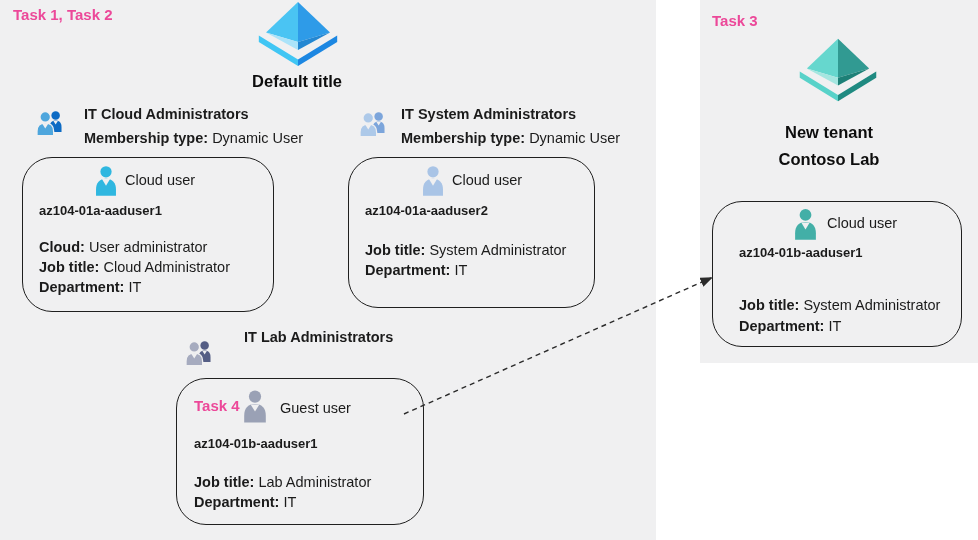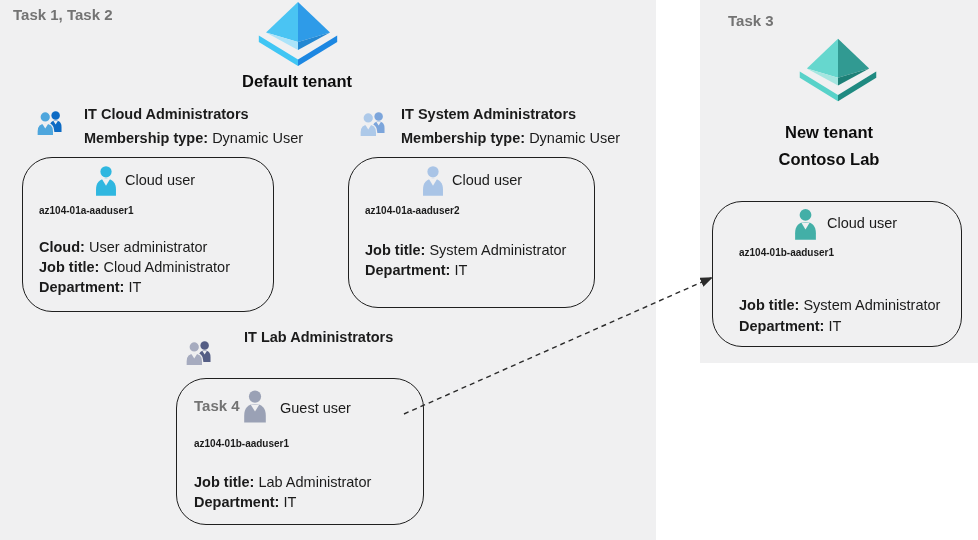--- a/index.html
+++ b/index.html
@@ -2,28 +2,28 @@
 <html><head>
 <meta charset="utf-8">
 <style>
   html,body { margin:0; padding:0; background:#ffffff; }
   .canvas {
     position:relative; width:978px; height:540px; background:#ffffff;
     font-family:"Liberation Sans", sans-serif; color:#1b1b1b; overflow:hidden;
   }
   .abs { position:absolute; }
   .panel { position:absolute; background:#f0f0f1; }
-  .task-label { font-weight:bold; font-size:15px; color:#737373; line-height:18px; white-space:nowrap; }
+  .task-label { font-weight:bold; font-size:15px; color:#ec4899; line-height:18px; white-space:nowrap; }
   .tenant-title { font-weight:bold; font-size:16.5px; color:#0d0d0d; text-align:center; line-height:20px; white-space:nowrap; }
   .group-title { font-weight:bold; font-size:14.5px; line-height:19px; white-space:nowrap; }
   .meta { font-size:14.5px; line-height:19px; white-space:nowrap; }
   .meta b { font-weight:bold; }
   .card { position:absolute; border:1.5px solid #1f1f1f; border-radius:30px; background:transparent; }
   .card-label { font-size:14.5px; line-height:18px; white-space:nowrap; }
-  .user-name { font-weight:bold; font-size:10px; line-height:18px; white-space:nowrap; }
+  .user-name { font-weight:bold; font-size:13px; line-height:18px; white-space:nowrap; }
   .field { font-size:14.5px; white-space:nowrap; }
   .field b { font-weight:bold; }
   .bgfill { fill:#f0f0f1; }
   .sep { stroke:#f0f0f1; stroke-width:1.5; }
   svg { display:block; }
   .arrow-layer { pointer-events:none; }
 </style>
 </head>
 <body>
 
@@ -35,21 +35,21 @@
   <div class="abs task-label" style="left:13px; top:6px;">Task 1, Task 2</div>
 
   <svg class="abs" style="left:257px; top:2px;" width="82" height="64" viewBox="0 0 100 80">
     <polygon points="50,0 10,38 50,50" fill="#4ac4f3"></polygon>
     <polygon points="50,0 90,38 50,50" fill="#2e9be8"></polygon>
     <polygon points="10,38 50,50 50,60" fill="#abe3f9"></polygon>
     <polygon points="90,38 50,50 50,60" fill="#2387d2"></polygon>
     <polygon points="1,42 50,72 50,80 1,50" fill="#40c6f4"></polygon>
     <polygon points="99,42 50,72 50,80 99,50" fill="#1c87e2"></polygon>
   </svg>
-  <div class="abs tenant-title" style="left:227px; top:71px; width:140px;">Default tenant</div>
+  <div class="abs tenant-title" style="left:227px; top:71px; width:140px;">Default title</div>
 
   <svg class="abs" style="left:37px; top:108px;" width="26" height="28" viewBox="0 0 30 32">
     <circle cx="21.5" cy="8.5" r="4.9" fill="#0d6bc4"></circle>
     <path d="M21.5,14.2 C16.9,14.2 14.7,17.1 14.7,21.6 L14.7,27.5 L28.3,27.5 L28.3,21.6 C28.3,17.1 26.1,14.2 21.5,14.2 Z" fill="#0d6bc4"></path>
     <polygon class="bgfill" points="18.8,14.5 21.5,18.9 24.2,14.5"></polygon>
     <circle class="sep" cx="9.5" cy="10.2" r="6.1" fill="#4ea6dd"></circle>
     <path class="sep" d="M9.5,17.4 C2.8,17.4 0,21.2 0,26.7 L0,31.8 L19.2,31.8 L19.2,26.7 C19.2,21.2 16.2,17.4 9.5,17.4 Z" fill="#4ea6dd"></path>
     <polygon class="bgfill" points="5.9,17.8 9.5,23.6 13.1,17.8"></polygon>
   </svg>
   <div class="abs group-title" style="left:84px; top:105px;">IT Cloud Administrators</div>
@@ -140,21 +140,21 @@
         <b>Job title:</b>
         <span>Lab Administrator</span>
       </div>
       <div class="field" style="line-height:20px;">
         <b>Department:</b>
         <span>IT</span>
       </div>
     </div>
   </div>
 
-  <div class="abs task-label" style="left:712px; top:12px;margin-left:16px;">Task 3</div>
+  <div class="abs task-label" style="left:712px; top:12px;">Task 3</div>
 
   <svg class="abs" style="left:799px; top:37px;" width="78" height="66" viewBox="0 0 100 80">
     <polygon points="50,0 10,38 50,50" fill="#66d7ce"></polygon>
     <polygon points="50,0 90,38 50,50" fill="#319a92"></polygon>
     <polygon points="10,38 50,50 50,60" fill="#a5e6e0"></polygon>
     <polygon points="90,38 50,50 50,60" fill="#1d8077"></polygon>
     <polygon points="1,42 50,72 50,80 1,50" fill="#58d2c9"></polygon>
     <polygon points="99,42 50,72 50,80 99,50" fill="#1f8a81"></polygon>
   </svg>
   <div class="abs tenant-title" style="left:719px; top:122px; width:220px;">New tenant</div>

